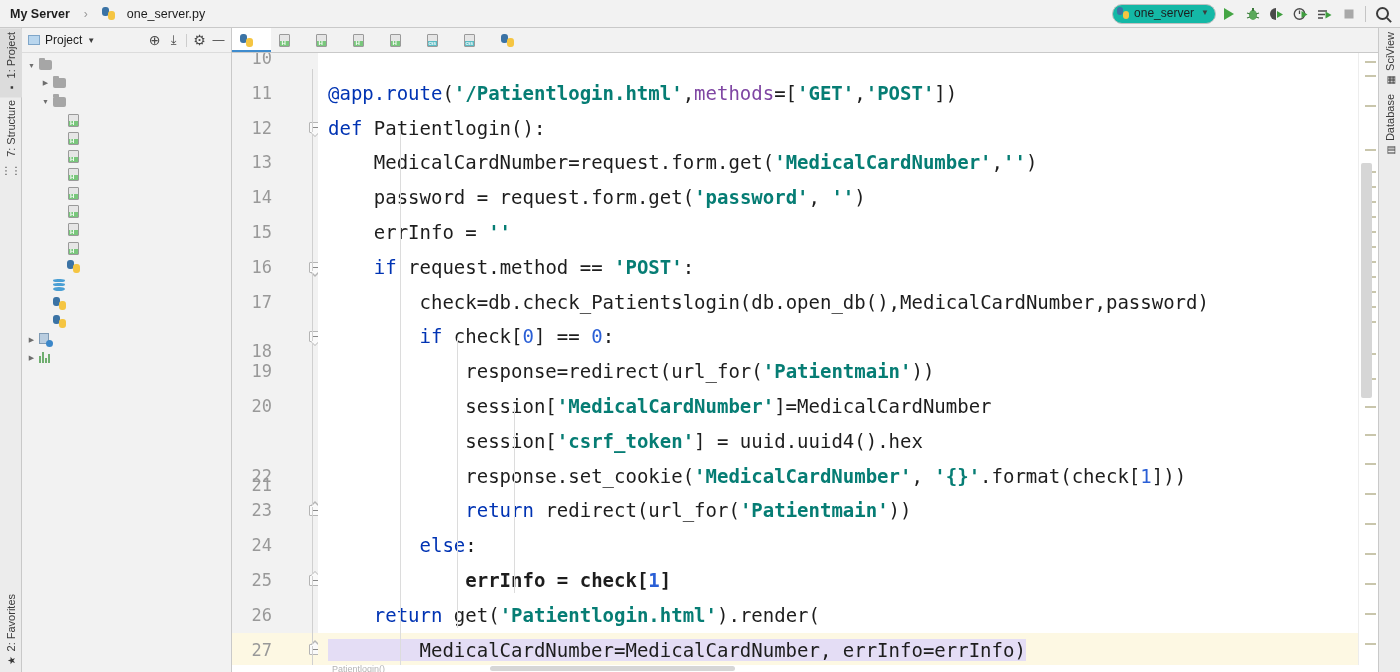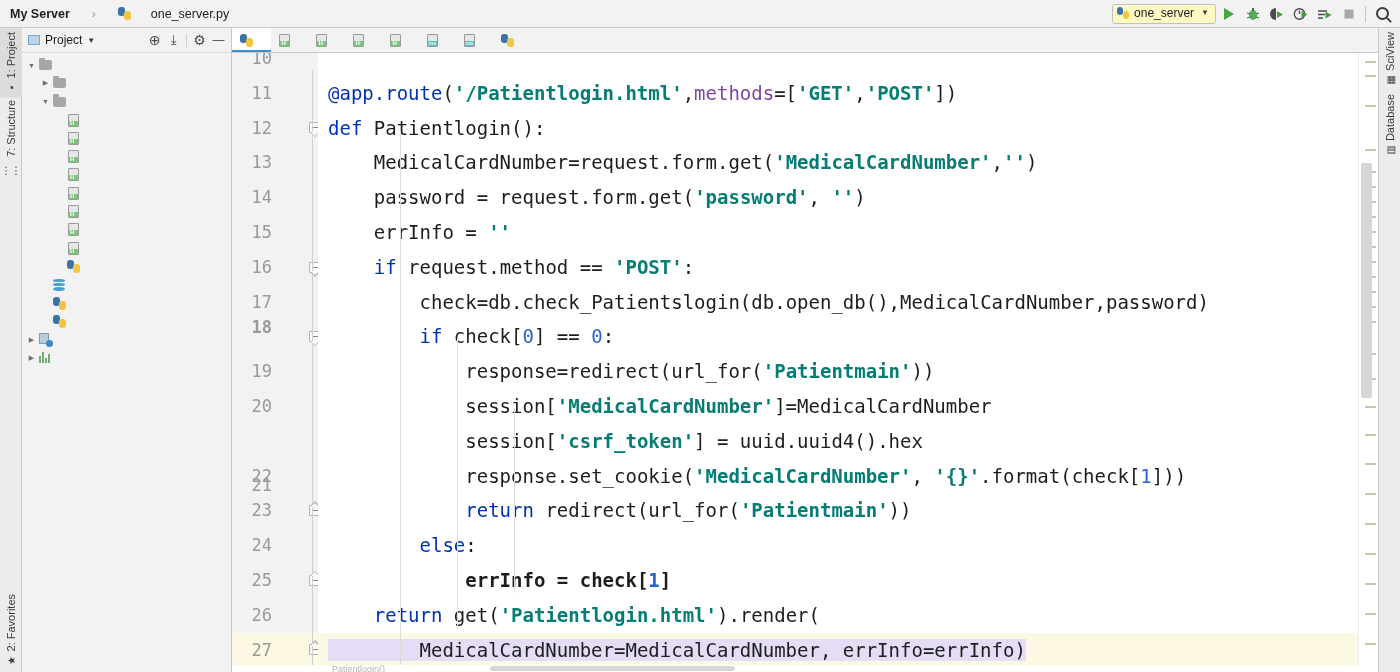--- a/index.html
+++ b/index.html
@@ -14,28 +14,28 @@
   .app { position: relative; width: 1400px; height: 672px; display: flex; flex-direction: column; }
 
   
   .topbar {
     height: 28px; flex: 0 0 28px;
     background: #f2f2f2;
     border-bottom: 1px solid #c9c9c9;
     display: flex; align-items: center;
     padding: 0 6px 0 10px;
   }
-  .breadcrumb { display: flex; align-items: center; gap: 20px; font-size: 12.5px; }
+  .breadcrumb { display: flex; align-items: center; gap: 12px; font-size: 12.5px; }
   .crumb-root { font-weight: bold; color: #1d1d1d; }
   .crumb-sep { color: #9a9a9a; font-size: 12px; padding: 0 2px; }
   .crumb-file { color: #1d1d1d; }
   .topbar-right { margin-left: auto; display: flex; align-items: center; gap: 1px; }
   .runconfig {
     display: flex; align-items: center; gap: 5px;
-    background: #fef9c3; border: 1px solid #c0c0c0; border-radius: 3px;
+    background: #14b8a6; border: 1px solid #c0c0c0; border-radius: 10px;
     height: 20px; padding: 0 6px 2px 4px; font-size: 12px;
   }
   .runconfig .caret { font-size: 8px; color: #3c3c3c; margin-left: 2px; }
   .tool-btn {
     width: 23px; height: 22px;
     display: flex; align-items: center; justify-content: center;
   }
   .divider-v { width: 1px; height: 16px; background: #c5c5c5; margin: 0 4px; }
 
   
@@ -506,21 +506,21 @@
         <div class="gutter" id="gutter">
             <div style="position: absolute; left: 0px; right: 0px; height: 34.8px; top: 579.6px; background: rgb(253, 248, 227);"></div>
             <div class="lineno" style="top: -12px;">10</div>
             <div class="lineno" style="top: 22.8px;">11</div>
             <div class="lineno" style="top: 57.6px;">12</div>
             <div class="lineno" style="top: 92.4px;">13</div>
             <div class="lineno" style="top: 127.2px;">14</div>
             <div class="lineno" style="top: 162px;">15</div>
             <div class="lineno" style="top: 196.8px;">16</div>
             <div class="lineno" style="top: 231.6px;">17</div>
-            <div class="lineno" style="top: 257px; font-weight: bold;">18</div>
+            <div class="lineno" style="top: 281px;">18</div>
             <div class="lineno" style="top: 301.2px;">19</div>
             <div class="lineno" style="top: 336px;">20</div>
             <div class="lineno" style="top: 370.8px; margin-top: 44px;">21</div>
             <div class="lineno" style="top: 405.6px;">22</div>
             <div class="lineno" style="top: 440.4px;">23</div>
             <div class="lineno" style="top: 475.2px;">24</div>
             <div class="lineno" style="top: 510px;">25</div>
             <div class="lineno" style="top: 544.8px;">26</div>
             <div class="lineno" style="top: 579.6px;">27</div>
             <div class="foldmark" style="top: 57.6px;">

